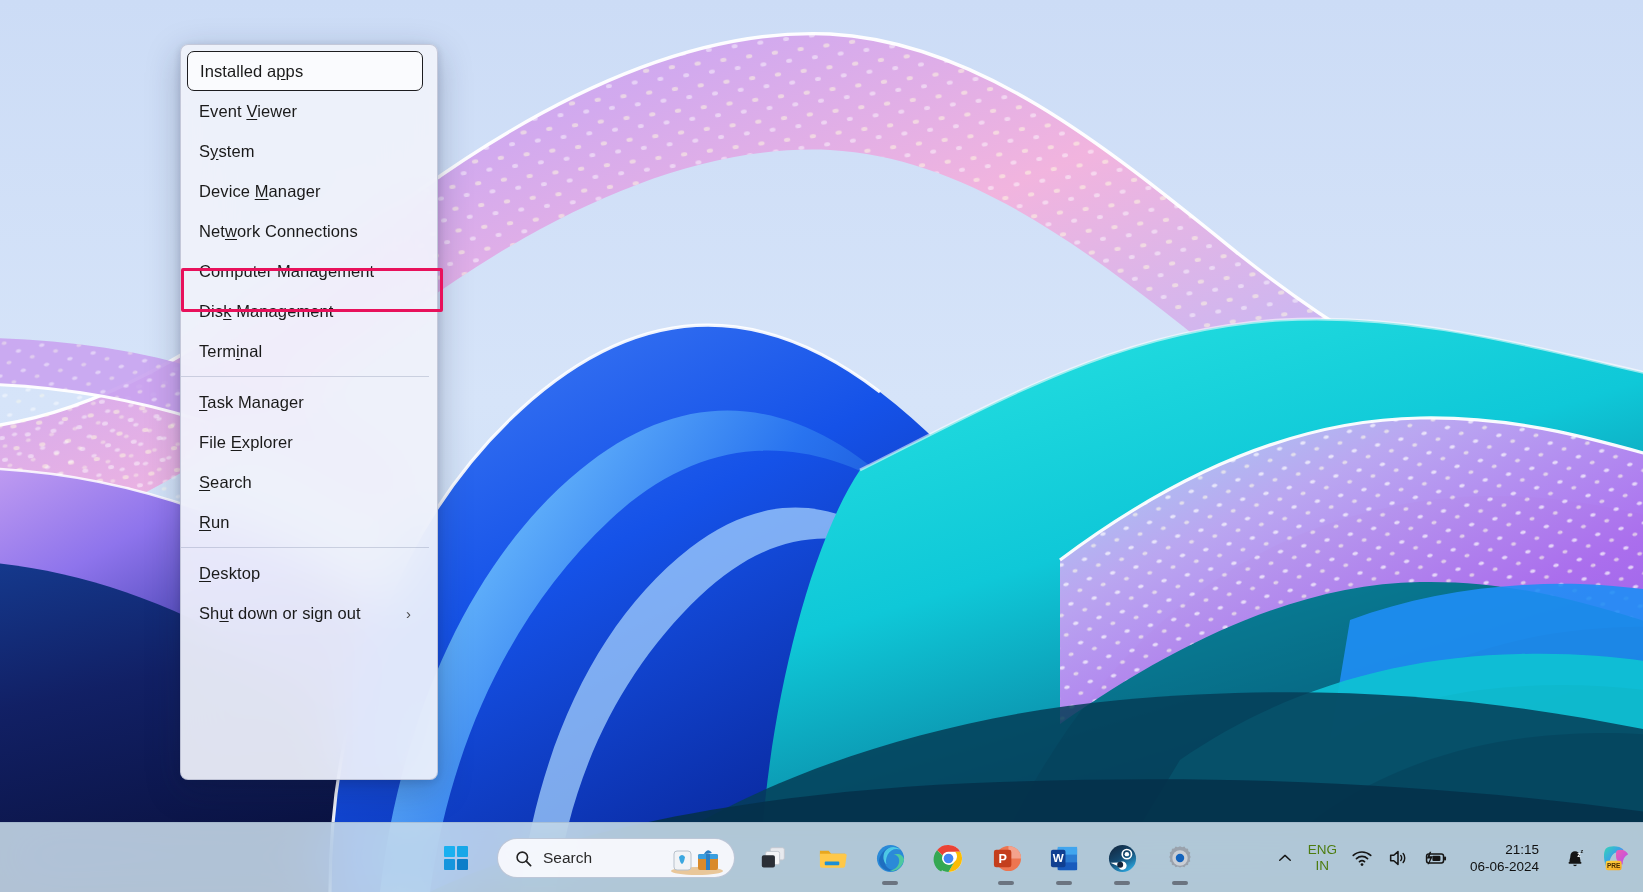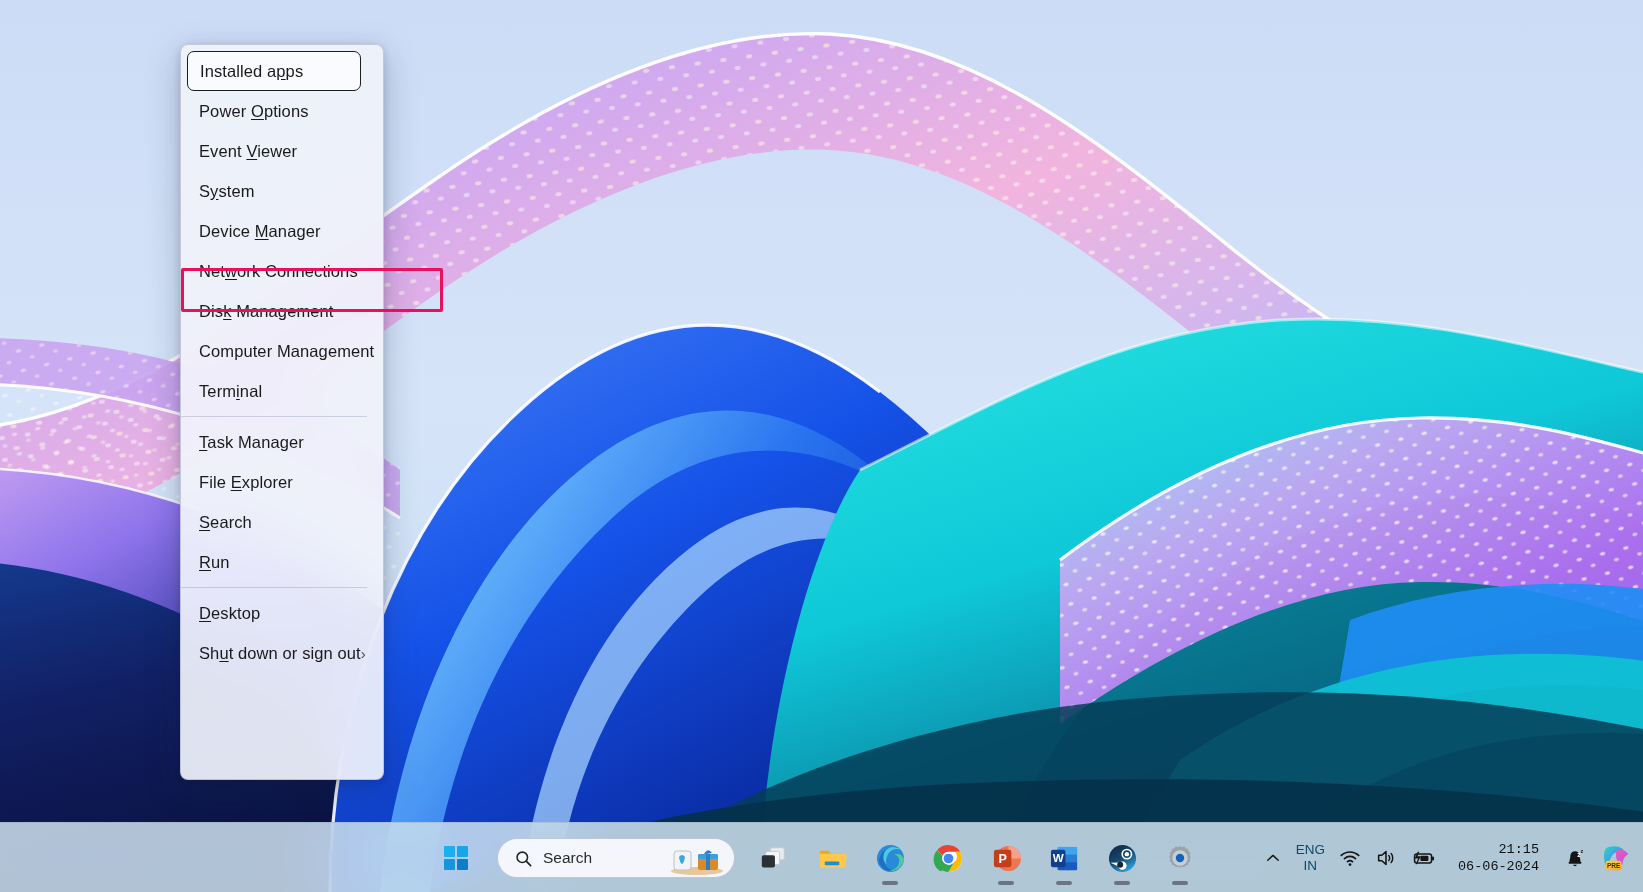--- a/index.html
+++ b/index.html
@@ -13,27 +13,27 @@
   
   #desktop {
     position:absolute; left:0; top:0; width:1643px; height:892px;
     overflow:hidden;
     background: linear-gradient(180deg,#ccdcf6 0%, #d2e0f7 35%, #dbe8fa 55%, #cfe2f3 70%, #bcd9ee 100%);
   }
   #desktop svg { position:absolute; left:0; top:0; }
 
   
   #win-x-menu {
-    position:absolute; left:180px; top:44px; width:204px; height:736px;
+    position:absolute; left:180px; top:44px; width:258px; height:736px;
     background:rgba(240,242,250,0.93);
     border:1px solid rgba(160,168,190,0.55);
     border-radius:8px;
     box-shadow:0 10px 34px rgba(20,30,60,0.26), 0 2px 8px rgba(20,30,60,0.16);
     backdrop-filter: blur(26px) saturate(150%);
-    padding:6px 16px 8px 0;
+    padding:6px 8px 8px 0;
     overflow:visible;
   }
   .menu-item {
     height:40px;
     display:flex; align-items:center;
     padding:0 14px 0 18px;
     font-size:16.5px;
     color:#1a1a1a;
     letter-spacing:.1px;
     white-space:nowrap;
@@ -111,23 +111,23 @@
   }
   #search-pill .stext { font-size:15.5px; color:#2a2a2a; flex:1; }
 
   
   #tray {
     position:absolute; right:0; top:0; height:70px;
     display:flex; align-items:center; gap:0px; padding-right:8px;
   }
   .tray-item { display:flex; align-items:center; justify-content:center;
     height:48px; border-radius:5px; padding:0 7px; }
-  #lang { font-size:13.5px; line-height:16px; color:#0c4a6e; text-align:center; }
+  #lang { font-size:13.5px; line-height:16px; color:#4d7c0f; text-align:center; }
   #clock { font-size:13.5px; line-height:17px; color:#101010; text-align:right;
-    padding:0 10px 0 8px;font-family:Liberation Mono, monospace; }
+    padding:0 10px 0 8px; }
 </style>
 </head>
 <body>
 
 <div id="desktop">
   <svg width="1643" height="892" viewBox="0 0 1643 892" preserveAspectRatio="none">
     <defs>
       <linearGradient id="sky" x1="0" y1="0" x2="0" y2="1">
         <stop offset="0%" stop-color="#ccdcf6"></stop>
         <stop offset="45%" stop-color="#d6e4f9"></stop>
@@ -276,46 +276,43 @@
   </svg>
 </div>
 
 <div id="win-x-menu">
 
   <div class="menu-item focused">
     <span class="label">Installed a<u>p</u>ps</span>
   </div>
 
 
-  <div class="menu-item">
-    <span class="label">Power <u>O</u>ptions</span>
-  </div>
 
   <div class="menu-item">
     <span class="label">Event <u>V</u>iewer</span>
   </div>
 
   <div class="menu-item">
     <span class="label">S<u>y</u>stem</span>
   </div>
 
   <div class="menu-item">
     <span class="label">Device <u>M</u>anager</span>
   </div>
 
   <div class="menu-item">
     <span class="label">Net<u>w</u>ork Connections</span>
   </div>
 
   <div class="menu-item">
+    <span class="label">Computer Mana<u>g</u>ement</span>
+  </div>
+
+  <div class="menu-item">
     <span class="label">Dis<u>k</u> Management</span>
-  </div>
-
-  <div class="menu-item">
-    <span class="label">Computer Mana<u>g</u>ement</span>
   </div>
 
   <div class="menu-item">
     <span class="label">Term<u>i</u>nal</span>
   </div>
 
 
   <div class="menu-sep"></div>
 
   <div class="menu-item">

